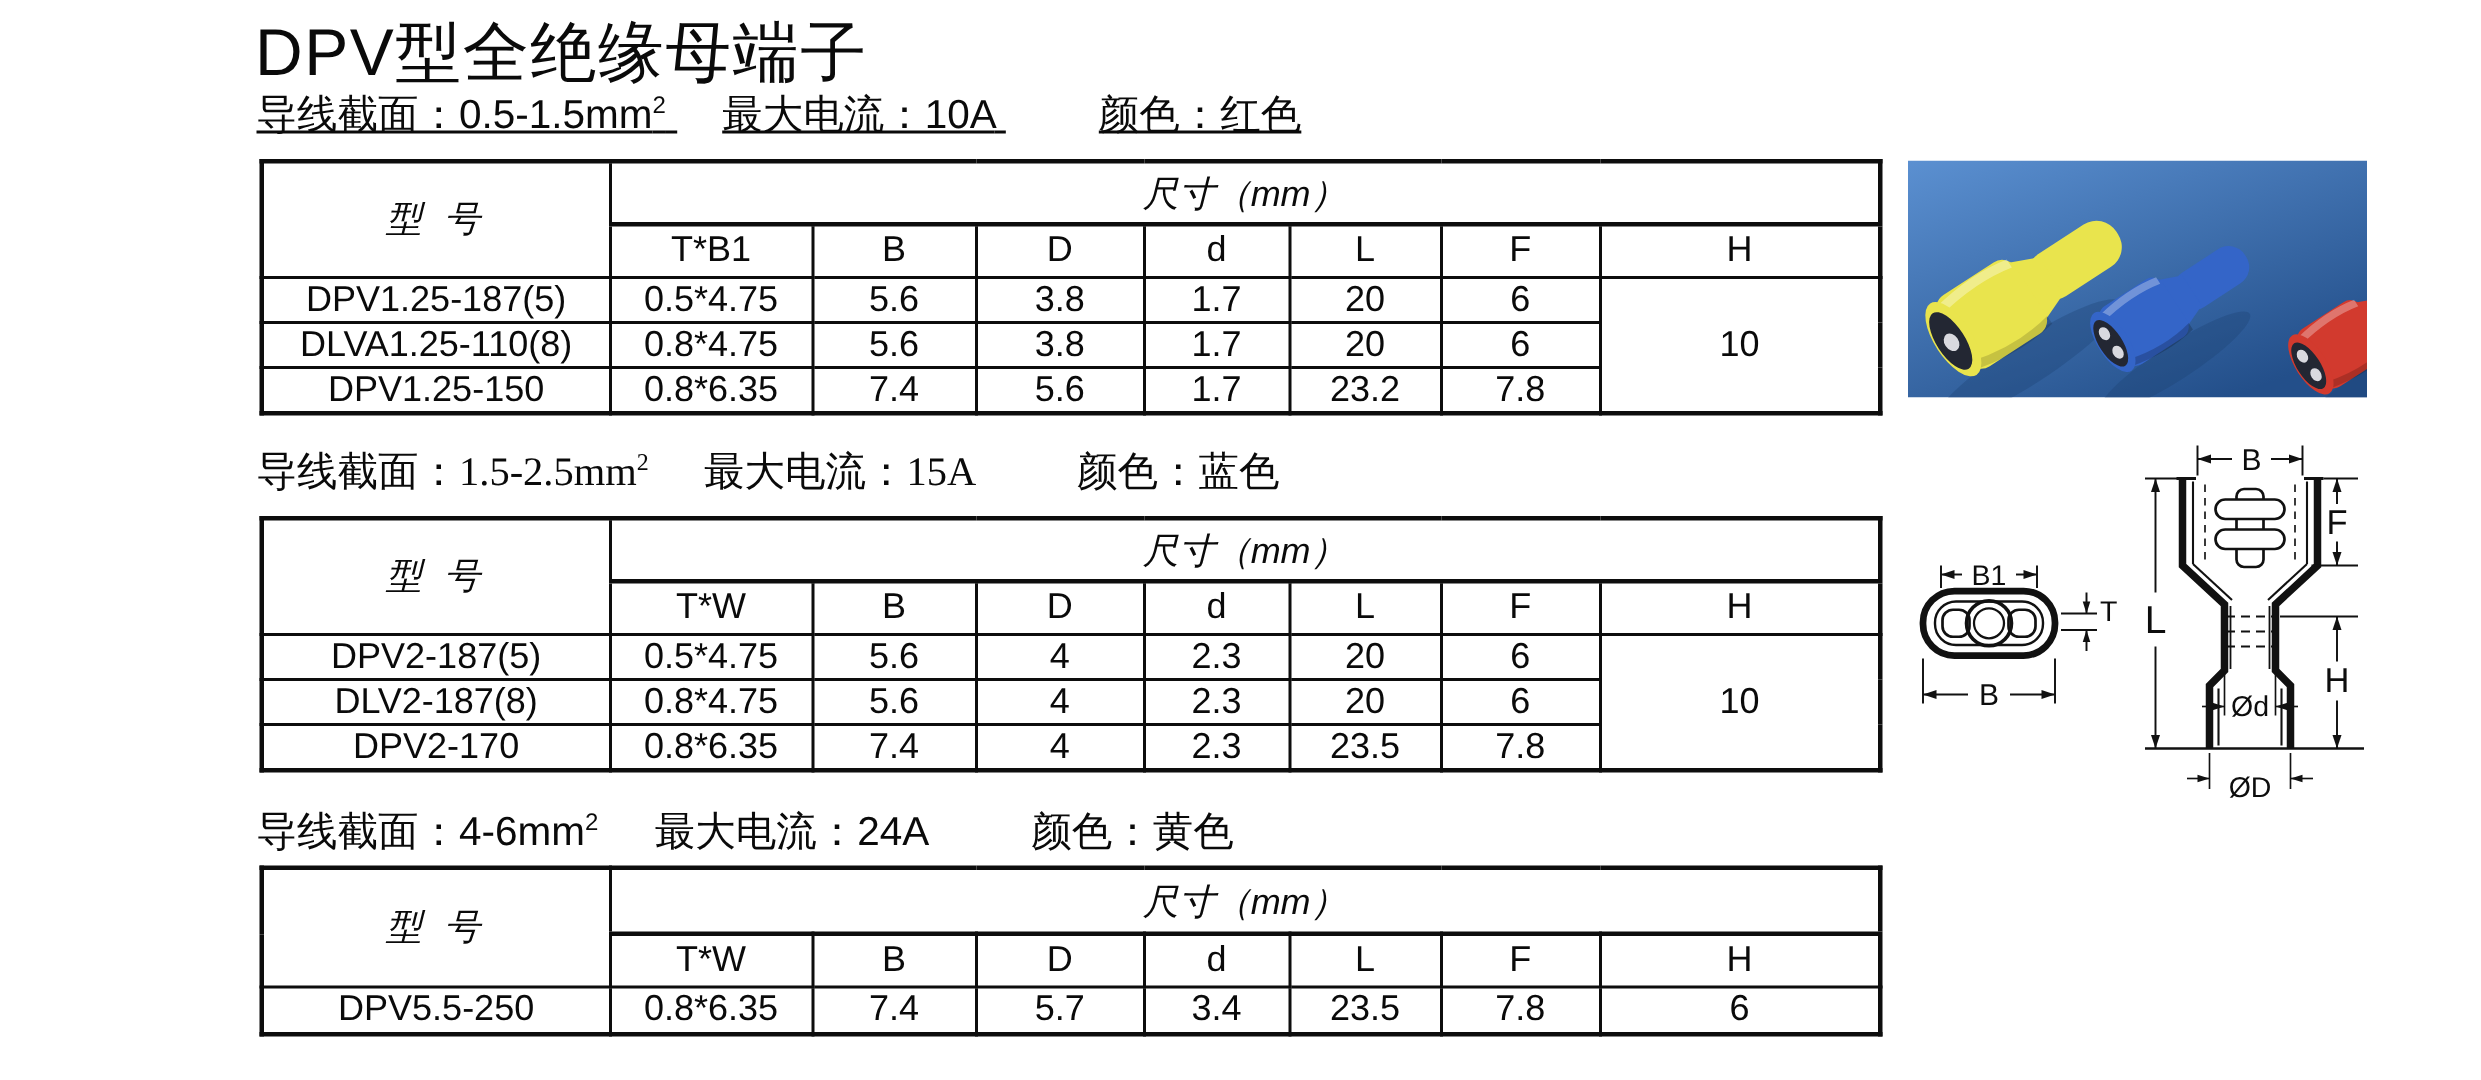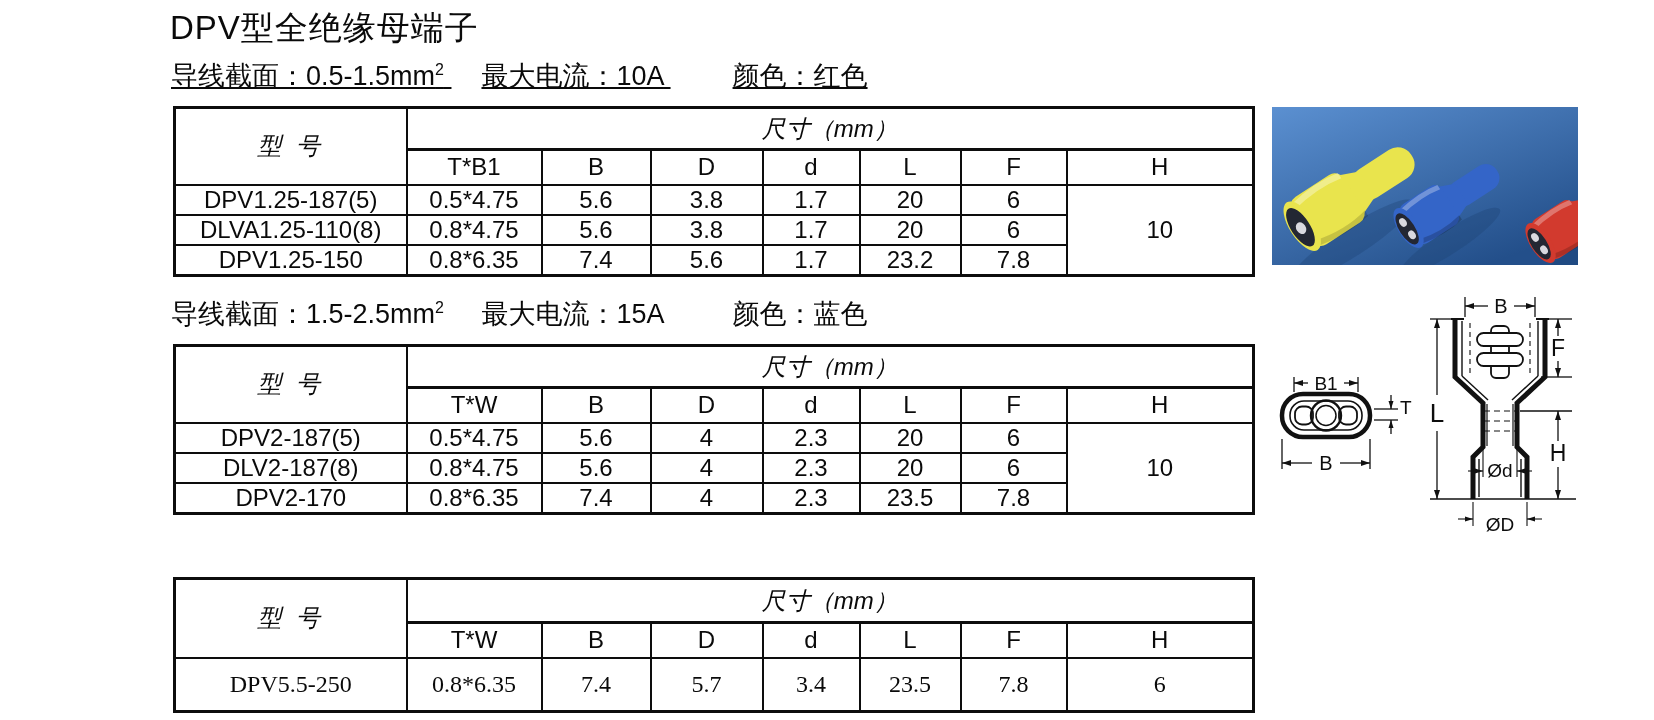--- a/index.html
+++ b/index.html
@@ -1,33 +1,33 @@
 <!DOCTYPE html>
 <html><head>
 <meta charset="utf-8">
 <style>
   html,body{margin:0;padding:0;background:#ffffff;}
   .page{position:relative;width:1654px;height:720px;background:#fff;overflow:hidden;
         font-family:"Liberation Sans","DejaVu Sans",sans-serif;color:#0a0a0a;}
-  .page-title{position:absolute;left:170px;top:6px;font-size:33px;letter-spacing:1px;white-space:nowrap;}
+  .page-title{position:absolute;left:170px;top:6px;font-size:44px;letter-spacing:1px;white-space:nowrap;}
   .spec-line{position:absolute;left:171px;font-size:27px;white-space:nowrap;}
   .spec-line sup{font-size:16px;vertical-align:super;}
   .spec-cur{margin-left:30px;}
   .spec-col{margin-left:62px;}
   table.dims{position:absolute;left:173px;border-collapse:collapse;table-layout:fixed;background:#fff;}
   table.dims td{border:2px solid #0d0d0d;text-align:center;padding:0;font-size:24px;
                 white-space:nowrap;overflow:hidden;}
   table.dims{border:3px solid #0d0d0d;}
   td.model-hd{font-size:23px;letter-spacing:4px;}
   td.dim-hd{font-size:23px;border-bottom:3px solid #0d0d0d !important;margin-left:40px;}
   tr.hdr1{height:42px;font-style:italic;}
   tr.hdr2{height:35px;}
   tr.data{height:29px;}
   table.t3 tr.hdr1{height:44px;}
-  table.t3 tr.data{height:54px;font-family:Liberation Serif, serif;}
+  table.t3 tr.data{height:32px;}
   td.model-cell{text-align:left;padding-left:12px;font-size:24px;}
   .photo{position:absolute;left:1272px;top:107px;width:306px;height:158px;}
   .diagram{position:absolute;left:1240px;top:281px;width:414px;height:253px;}
   svg text{font-family:"Liberation Sans","DejaVu Sans",sans-serif;fill:#0d0d0d;}
 </style>
 </head>
 <body>
 
 <div class="page">
 
@@ -88,21 +88,21 @@
       <td>0.8*6.35</td>
       <td>7.4</td>
       <td>5.6</td>
       <td>1.7</td>
       <td>23.2</td>
       <td>7.8</td>
     </tr>
   </tbody>
     </table>
 
-  <div class="spec-line" style="top:296px;">
+  <div class="spec-line" style="top:296px;font-family:Liberation Serif, serif;">
     <span>导线截面：1.5-2.5mm</span><sup>2</sup>
     <span class="spec-cur">最大电流：15A</span>
     <span class="spec-col">颜色：蓝色</span>
   </div>
 
   <table class="dims" style="top:344px;">
     <colgroup>
         <col style="width:232px">
         <col style="width:135px">
         <col style="width:109px">
@@ -150,20 +150,25 @@
       <td>0.8*6.35</td>
       <td>7.4</td>
       <td>4</td>
       <td>2.3</td>
       <td>23.5</td>
       <td>7.8</td>
     </tr>
   </tbody>
     </table>
 
+  <div class="spec-line" style="top:536px;">
+    <span>导线截面：4-6mm</span><sup>2</sup>
+    <span class="spec-cur">最大电流：24A</span>
+    <span class="spec-col">颜色：黄色</span>
+  </div>
 
   <table class="dims t3" style="top:577px;">
     <colgroup>
         <col style="width:232px">
         <col style="width:135px">
         <col style="width:109px">
         <col style="width:112px">
         <col style="width:97px">
         <col style="width:101px">
         <col style="width:106px">

